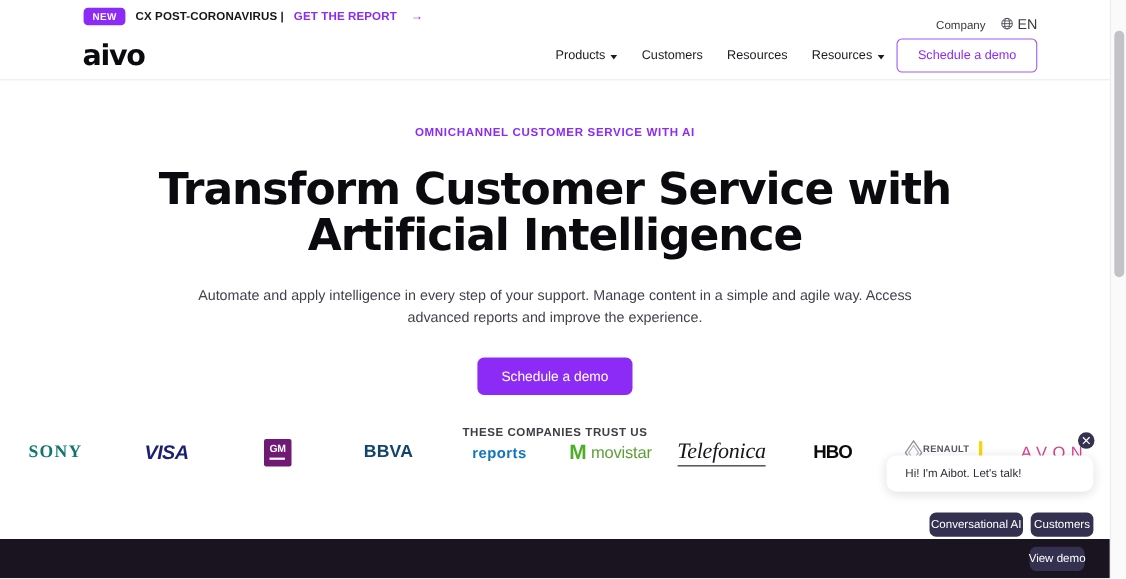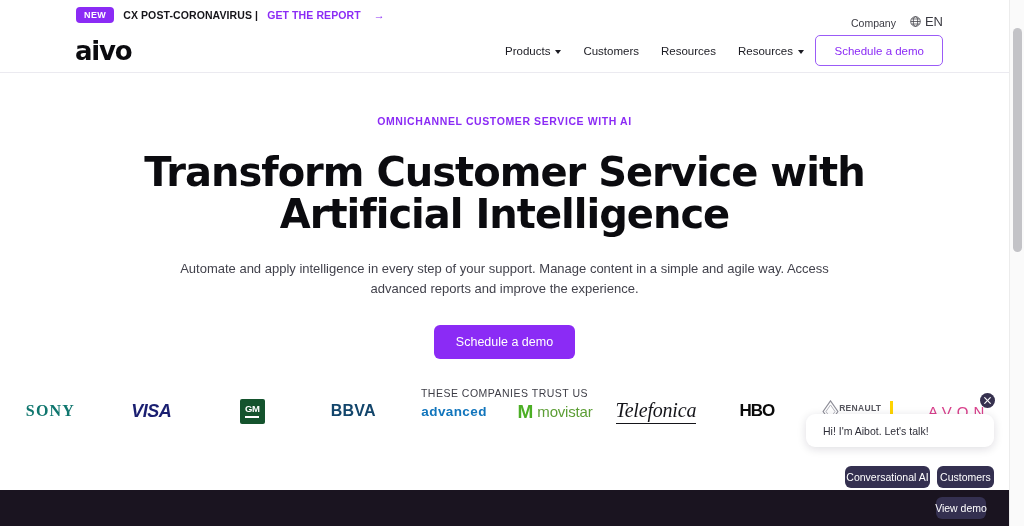--- a/index.html
+++ b/index.html
@@ -120,21 +120,21 @@
   .cta-wrap { text-align: center; margin-top: 26px; }
   .btn-demo-solid {
     display: inline-flex; align-items: center; justify-content: center;
     background: #8B2BF5; color: #ffffff;
     font-size: 12.5px; height: 34px; padding: 0 22px;
     border-radius: 6px; border: none; cursor: pointer;
     font-family: "Liberation Sans", sans-serif;
   }
   .trust-label {
     text-align: center; margin-top: 28px;
-    font-size: 10.5px; font-weight: normal; color: #3d3d46;
+    font-size: 10.5px; font-weight: bold; color: #3d3d46;
     letter-spacing: .5px;
   }
 
   
   .logo-strip {
     position: absolute; left: 0; top: 392px;
     width: 1009px; height: 38px;
     display: flex; align-items: center;
   }
   .logo-cell {
@@ -145,21 +145,21 @@
     font-family: "Liberation Serif", serif;
     font-size: 16px; font-weight: bold; color: #0f766e;
     letter-spacing: 1.2px;
   }
   .lg-visa {
     font-family: "Liberation Sans", sans-serif;
     font-size: 18px; font-weight: bold; font-style: italic;
     color: #1a1f71; letter-spacing: -.5px;
   }
   .lg-gm {
-    background: #14532d; color: #ffffff;
+    background: #701a75; color: #ffffff;
     width: 25px; height: 25px; border-radius: 2px;
     display: flex; flex-direction: column;
     align-items: center; justify-content: center;
   }
   .lg-gm .gm-t {
     font-size: 9.5px; font-weight: bold; letter-spacing: -.3px;
     line-height: 10px;
   }
   .lg-gm .gm-u {
     width: 14px; height: 1.3px; background: #ffffff; margin-top: 2px;
@@ -341,21 +341,21 @@
           <span class="gm-t">GM</span>
           <span class="gm-u"></span>
         </span>
       </div>
 
       <div class="logo-cell">
         <span class="lg-bbva">BBVA</span>
       </div>
 
       <div class="logo-cell">
-        <span class="lg-amadeus">advanced</span>
+        <span class="lg-amadeus">reports</span>
       </div>
 
       <div class="logo-cell">
         <span class="lg-movistar">
           <span class="mov-m">M</span>
           <span class="mov-t">movistar</span>
         </span>
       </div>
 
       <div class="logo-cell">

